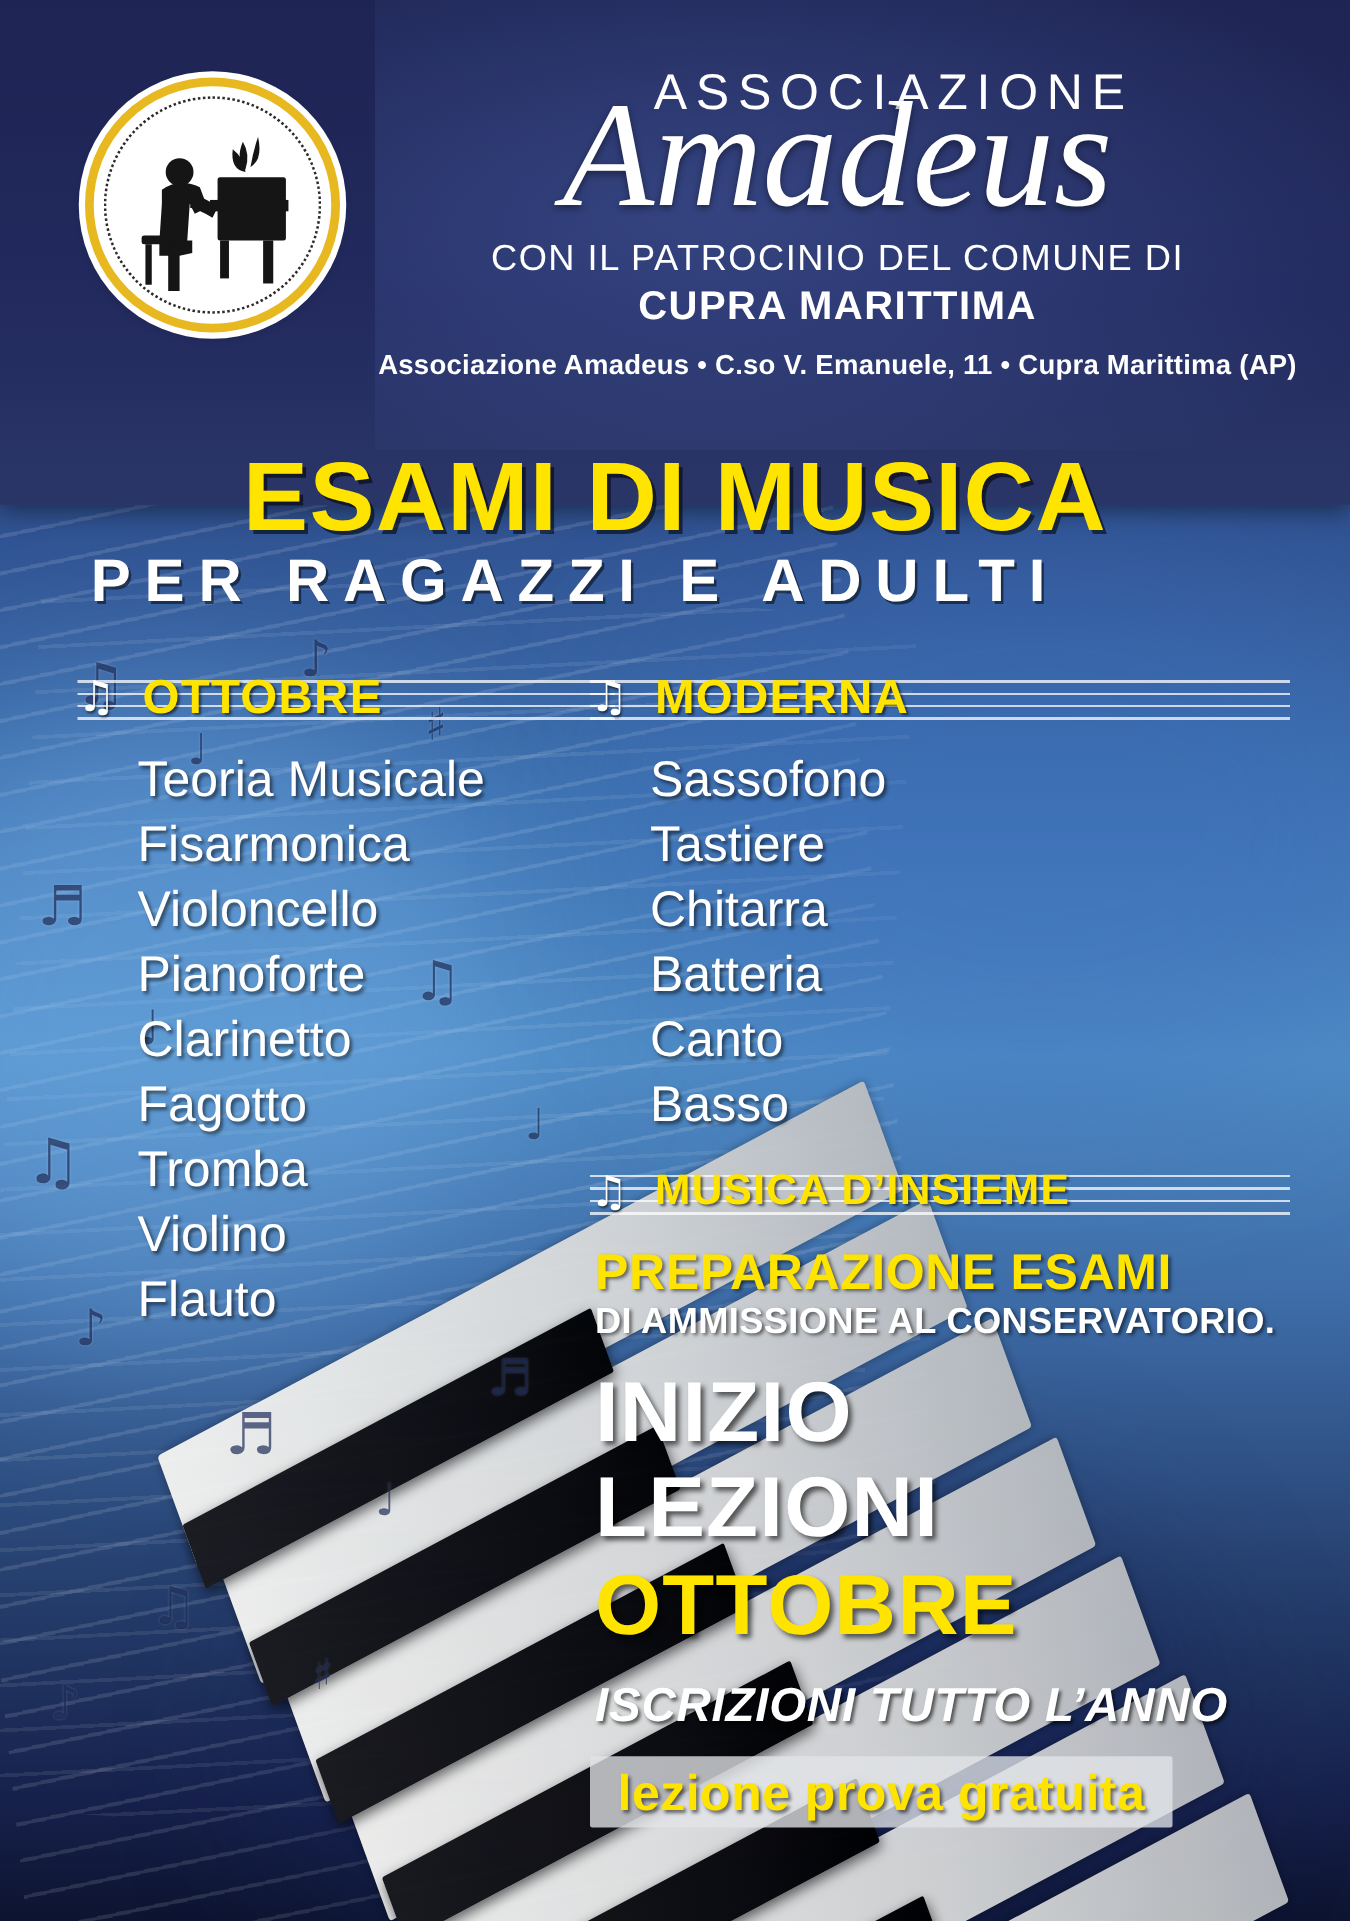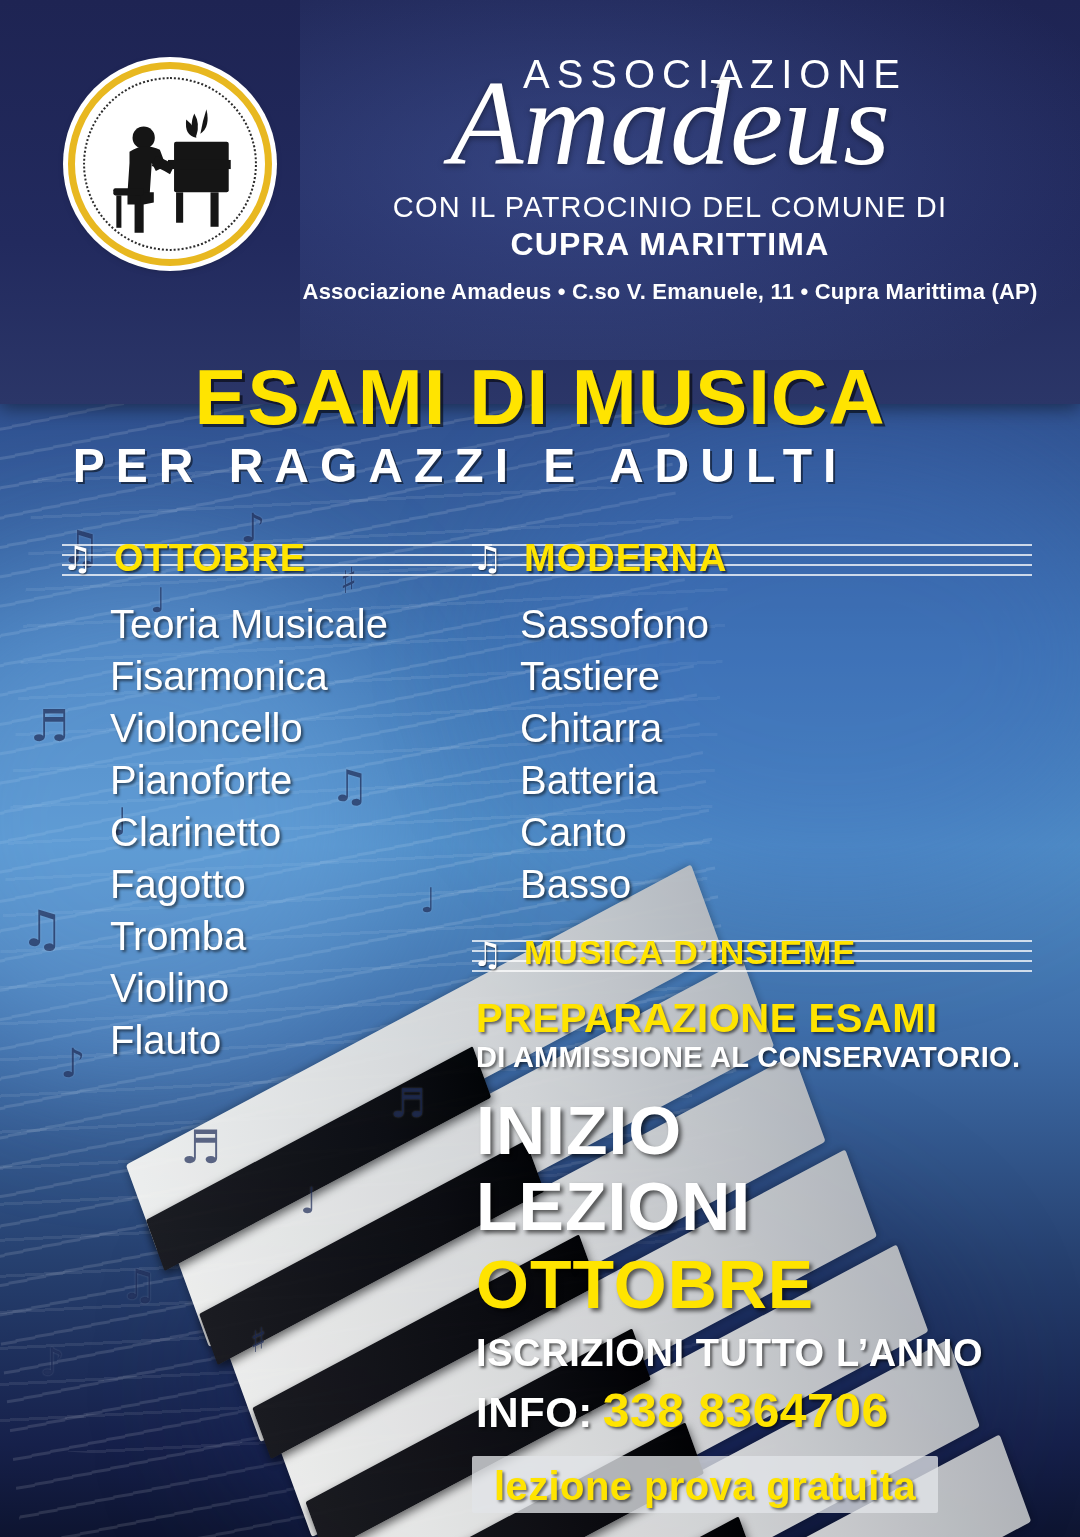--- a/index.html
+++ b/index.html
@@ -295,27 +295,28 @@
   .big-yellow {
     margin-left: 4px;
     color: #ffe400;
     font-size: 68px;
     font-weight: bold;
     line-height: 80px;
     letter-spacing: 1px;
     text-shadow: 3px 3px 4px rgba(0,0,0,0.6);
   }
   .iscrizioni {
-    margin-top: 8px;
+    margin-top: 20px;
     margin-left: 4px;
     color: #ffffff;
     font-size: 38px;
     font-weight: bold;
     letter-spacing: 0.6px;
     text-shadow: 2px 2px 3px rgba(0,0,0,0.6);
+    font-style: italic;
   }
   .info-row {
     margin-top: 8px;
     margin-left: 4px;
     white-space: nowrap;
   }
   .info-label {
     color: #ffffff;
     font-size: 42px;
     font-weight: bold;
@@ -475,20 +476,17 @@
 
     <div class="prep-line1">PREPARAZIONE ESAMI</div>
     <div class="prep-line2">DI AMMISSIONE AL CONSERVATORIO.</div>
 
     <div class="big-white">INIZIO</div>
     <div class="big-white" style="margin-top:0;">LEZIONI</div>
     <div class="big-yellow">OTTOBRE</div>
 
     <div class="iscrizioni">ISCRIZIONI TUTTO L’ANNO</div>
 
-    <div class="info-row">
-      <span class="info-label">INFO:</span><span class="info-phone">338 8364706</span>
-    </div>
 
     <div class="free-lesson">lezione prova gratuita</div>
   </div>
 
 </div>
 
 </body></html>

